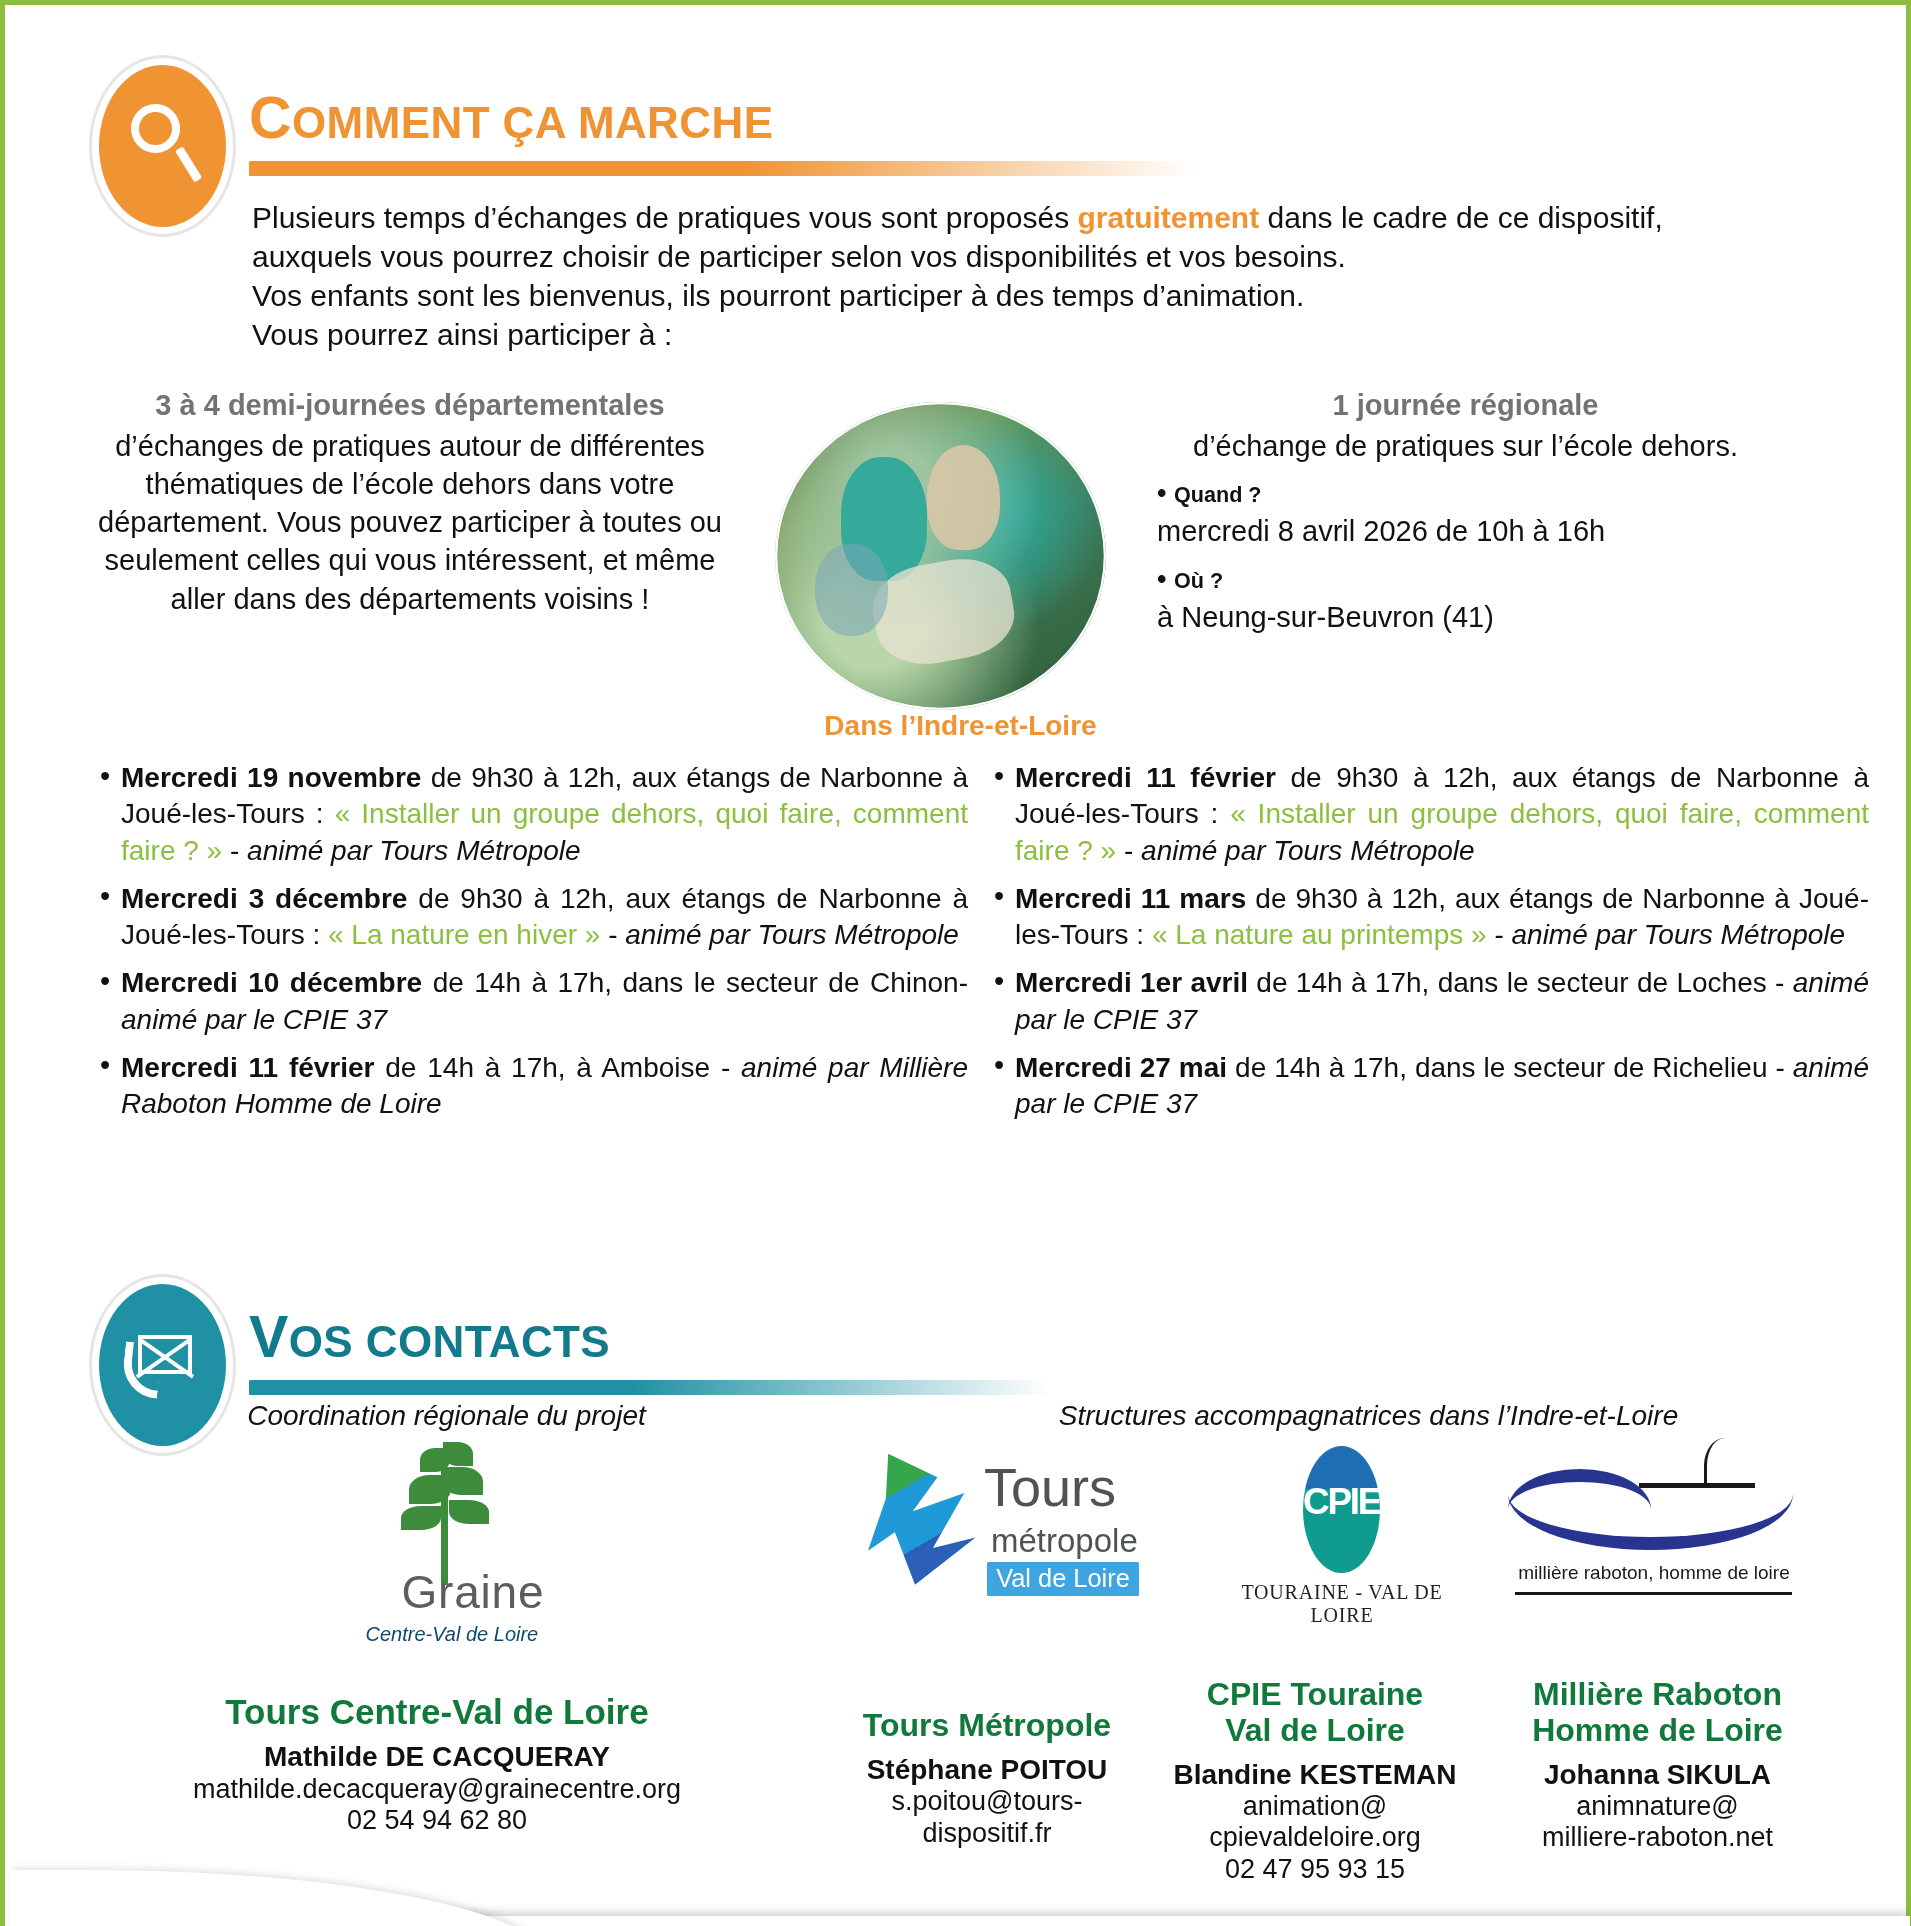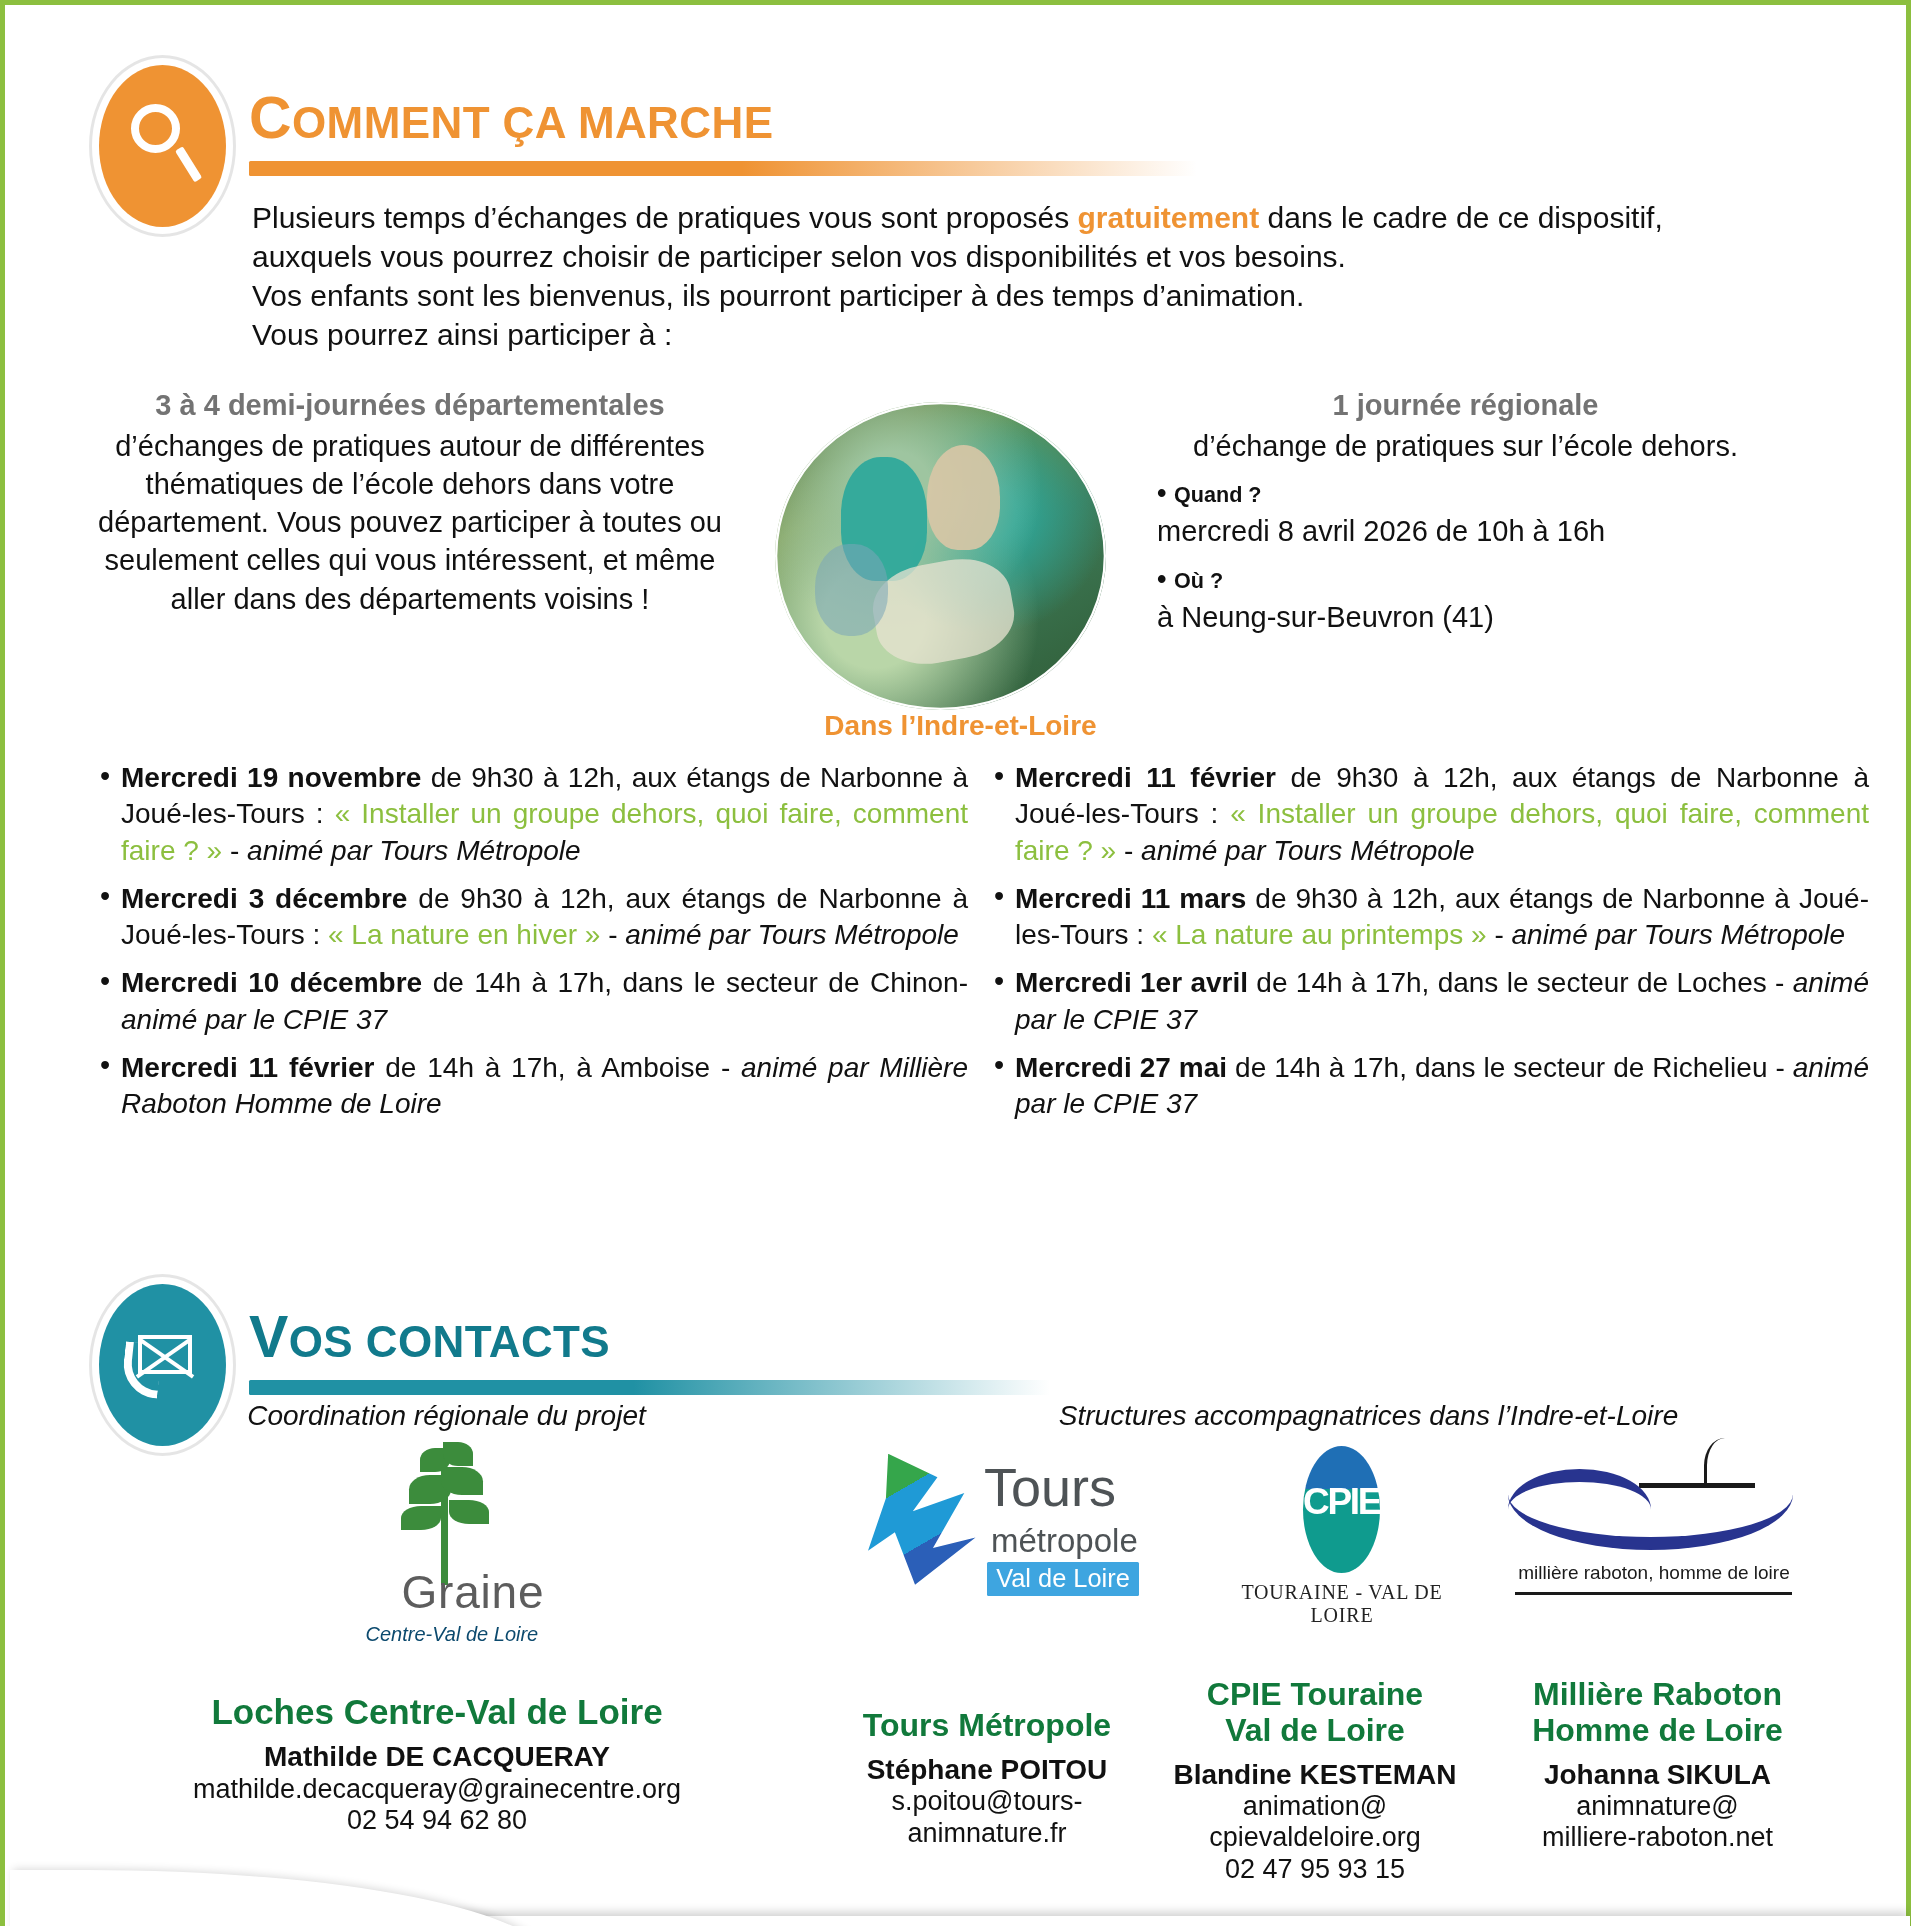--- a/index.html
+++ b/index.html
@@ -366,31 +366,31 @@
   <div class="logo" id="logo-mill">
     <div class="hook"></div>
     <div class="bar"></div>
     <div class="wave2"></div>
     <div class="wave"></div>
     <div class="sub">millière raboton, homme de loire</div>
     <div class="under"></div>
   </div>
 
   <div class="contact-block" id="c-graine">
-    <div class="org">Loches Centre-Val de Loire</div>
+    <div class="org">Tours Centre-Val de Loire</div>
     <div class="person">Mathilde DE CACQUERAY</div>
     <div class="line">mathilde.decacqueray@grainecentre.org</div>
     <div class="line">02 54 94 62 80</div>
   </div>
 
   <div class="contact-block" id="c-tours">
     <div class="org">Tours Métropole</div>
     <div class="person">Stéphane POITOU</div>
     <div class="line">s.poitou@tours-</div>
-    <div class="line">animnature.fr</div>
+    <div class="line">dispositif.fr</div>
   </div>
 
   <div class="contact-block" id="c-cpie">
     <div class="org">
       <div>CPIE Touraine</div>
       <div>Val de Loire</div>
     </div>
     <div class="person">Blandine KESTEMAN</div>
     <div class="line">animation@</div>
     <div class="line">cpievaldeloire.org</div>

